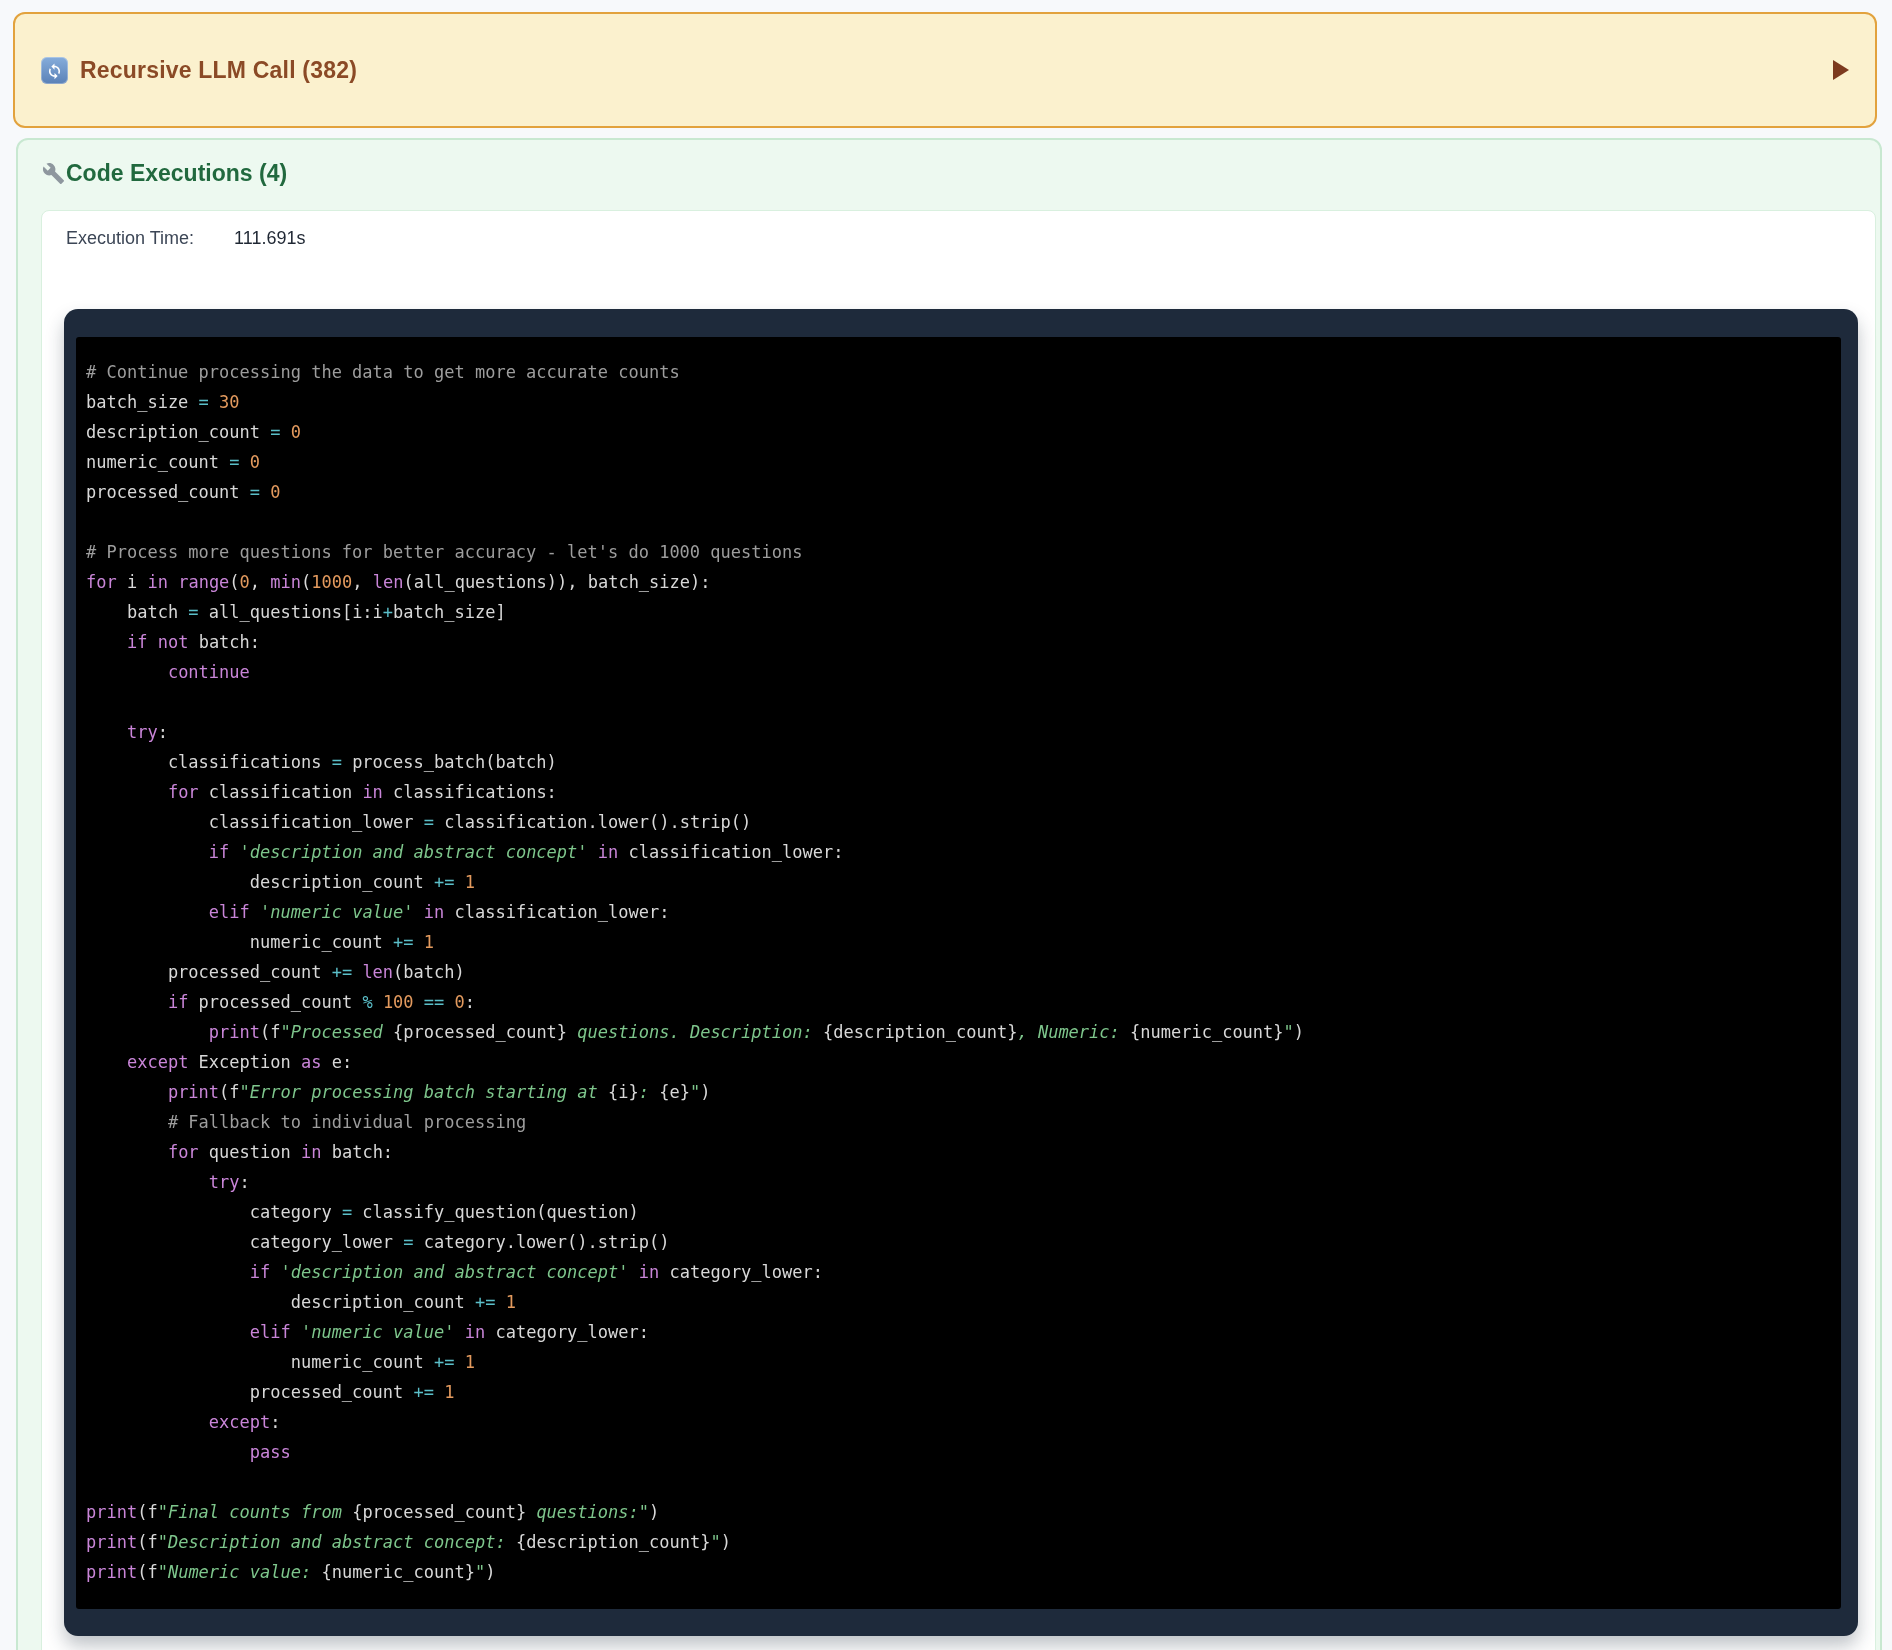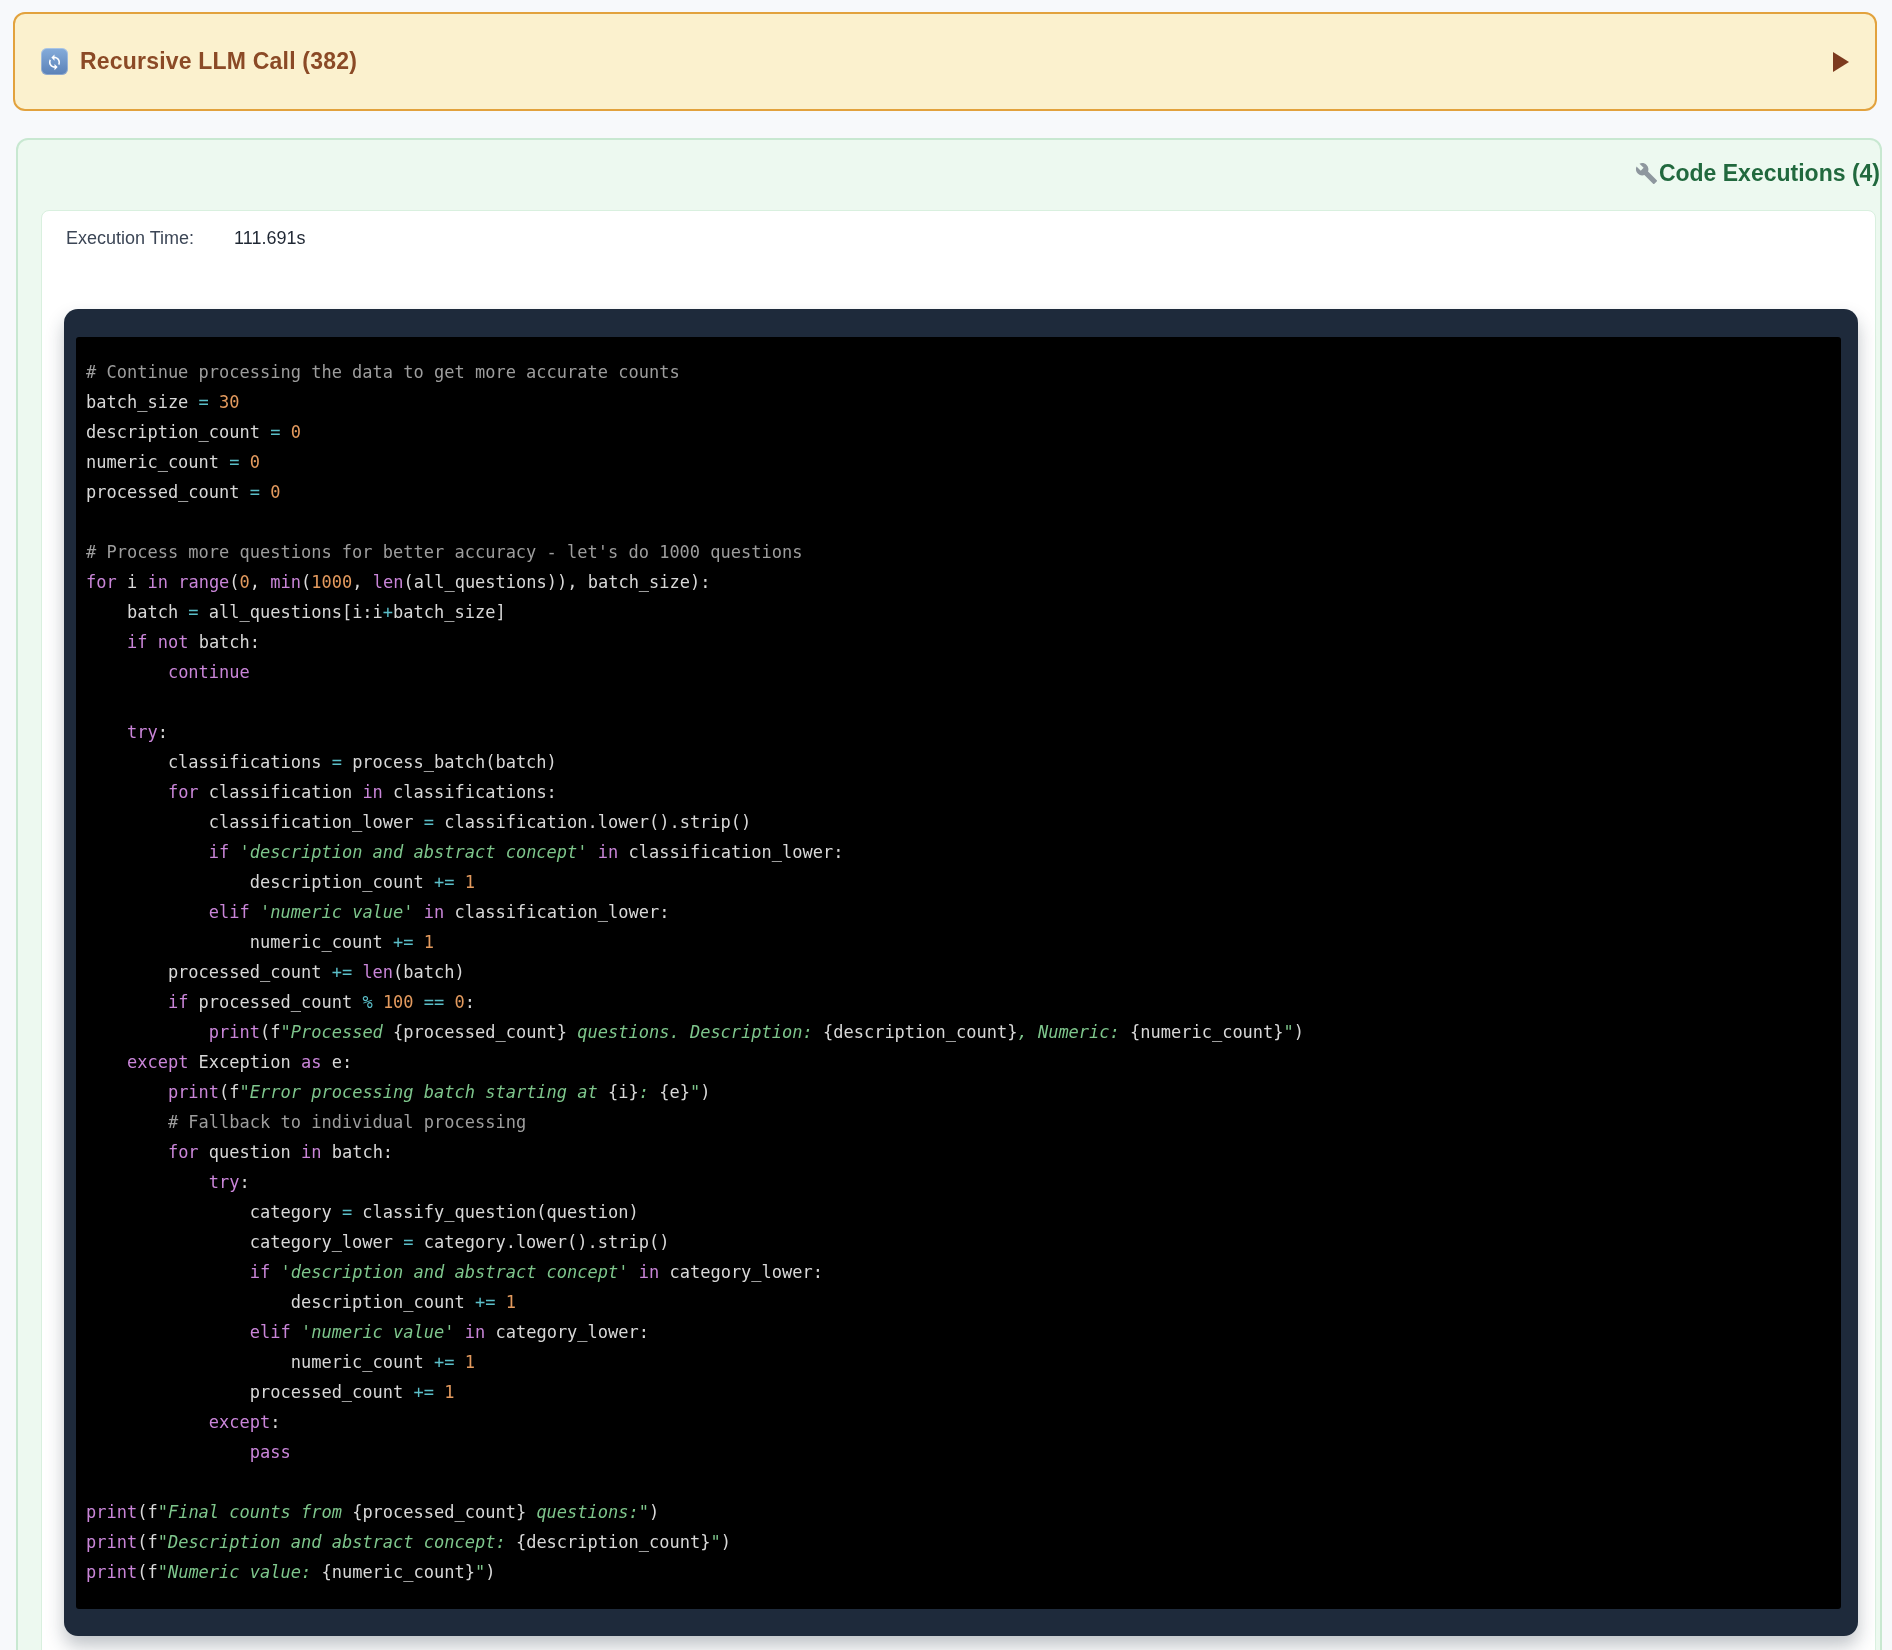--- a/index.html
+++ b/index.html
@@ -3,21 +3,21 @@
 <meta charset="utf-8">
 <style>
   html,body{margin:0;padding:0;}
   body{
     width:1892px;height:1650px;position:relative;overflow:hidden;
     background:#F7F9FB;
     font-family:"Liberation Sans", sans-serif;
   }
   
   .banner{
-    position:absolute;left:13px;top:12px;width:1864px;height:99px;
+    position:absolute;left:13px;top:12px;width:1864px;height:116px;
     background:#FBF1CE;border:2px solid #E2A23D;border-radius:12px;
     box-sizing:border-box;display:flex;align-items:center;padding:0 26px;
     cursor:pointer;
   }
   .banner-icon{
     width:27px;height:27px;border-radius:6px;flex:0 0 auto;
     background:linear-gradient(180deg,#86ADDB,#5A81B7);
     box-shadow:inset 0 0 0 1px rgba(255,255,255,.3);
     display:flex;align-items:center;justify-content:center;margin-right:12px;
   }
@@ -26,21 +26,21 @@
   .play-icon{
     width:0;height:0;border-left:16px solid #7C3A1E;
     border-top:10px solid transparent;border-bottom:10px solid transparent;
   }
   
   .section{
     position:absolute;left:16px;top:138px;width:1866px;height:1530px;
     background:#EDF9F0;border:2px solid #C8E8D1;border-radius:12px;
     box-sizing:border-box;
   }
-  .section-header{display:flex;align-items:center;gap:1px;margin:20px 0 0 24px;justify-content:flex-end;}
+  .section-header{display:flex;align-items:center;gap:1px;margin:20px 0 0 24px;}
   .section-title{font-size:23px;font-weight:bold;color:#21693E;}
   
   .card{
     position:absolute;left:23px;top:70px;width:1835px;height:1500px;
     background:#FFFFFF;border:1px solid #D9F0DF;border-radius:8px;
     box-sizing:border-box;
   }
   .card-title{margin:20px 0 0 24px;font-size:20px;font-weight:bold;color:#276947;}
   .time-row{margin:17px 0 0 24px;font-size:18px;color:#3C4656;display:flex;gap:40px;align-items:center;}
   .time-value{font-weight:normal;color:#1F2733;}

